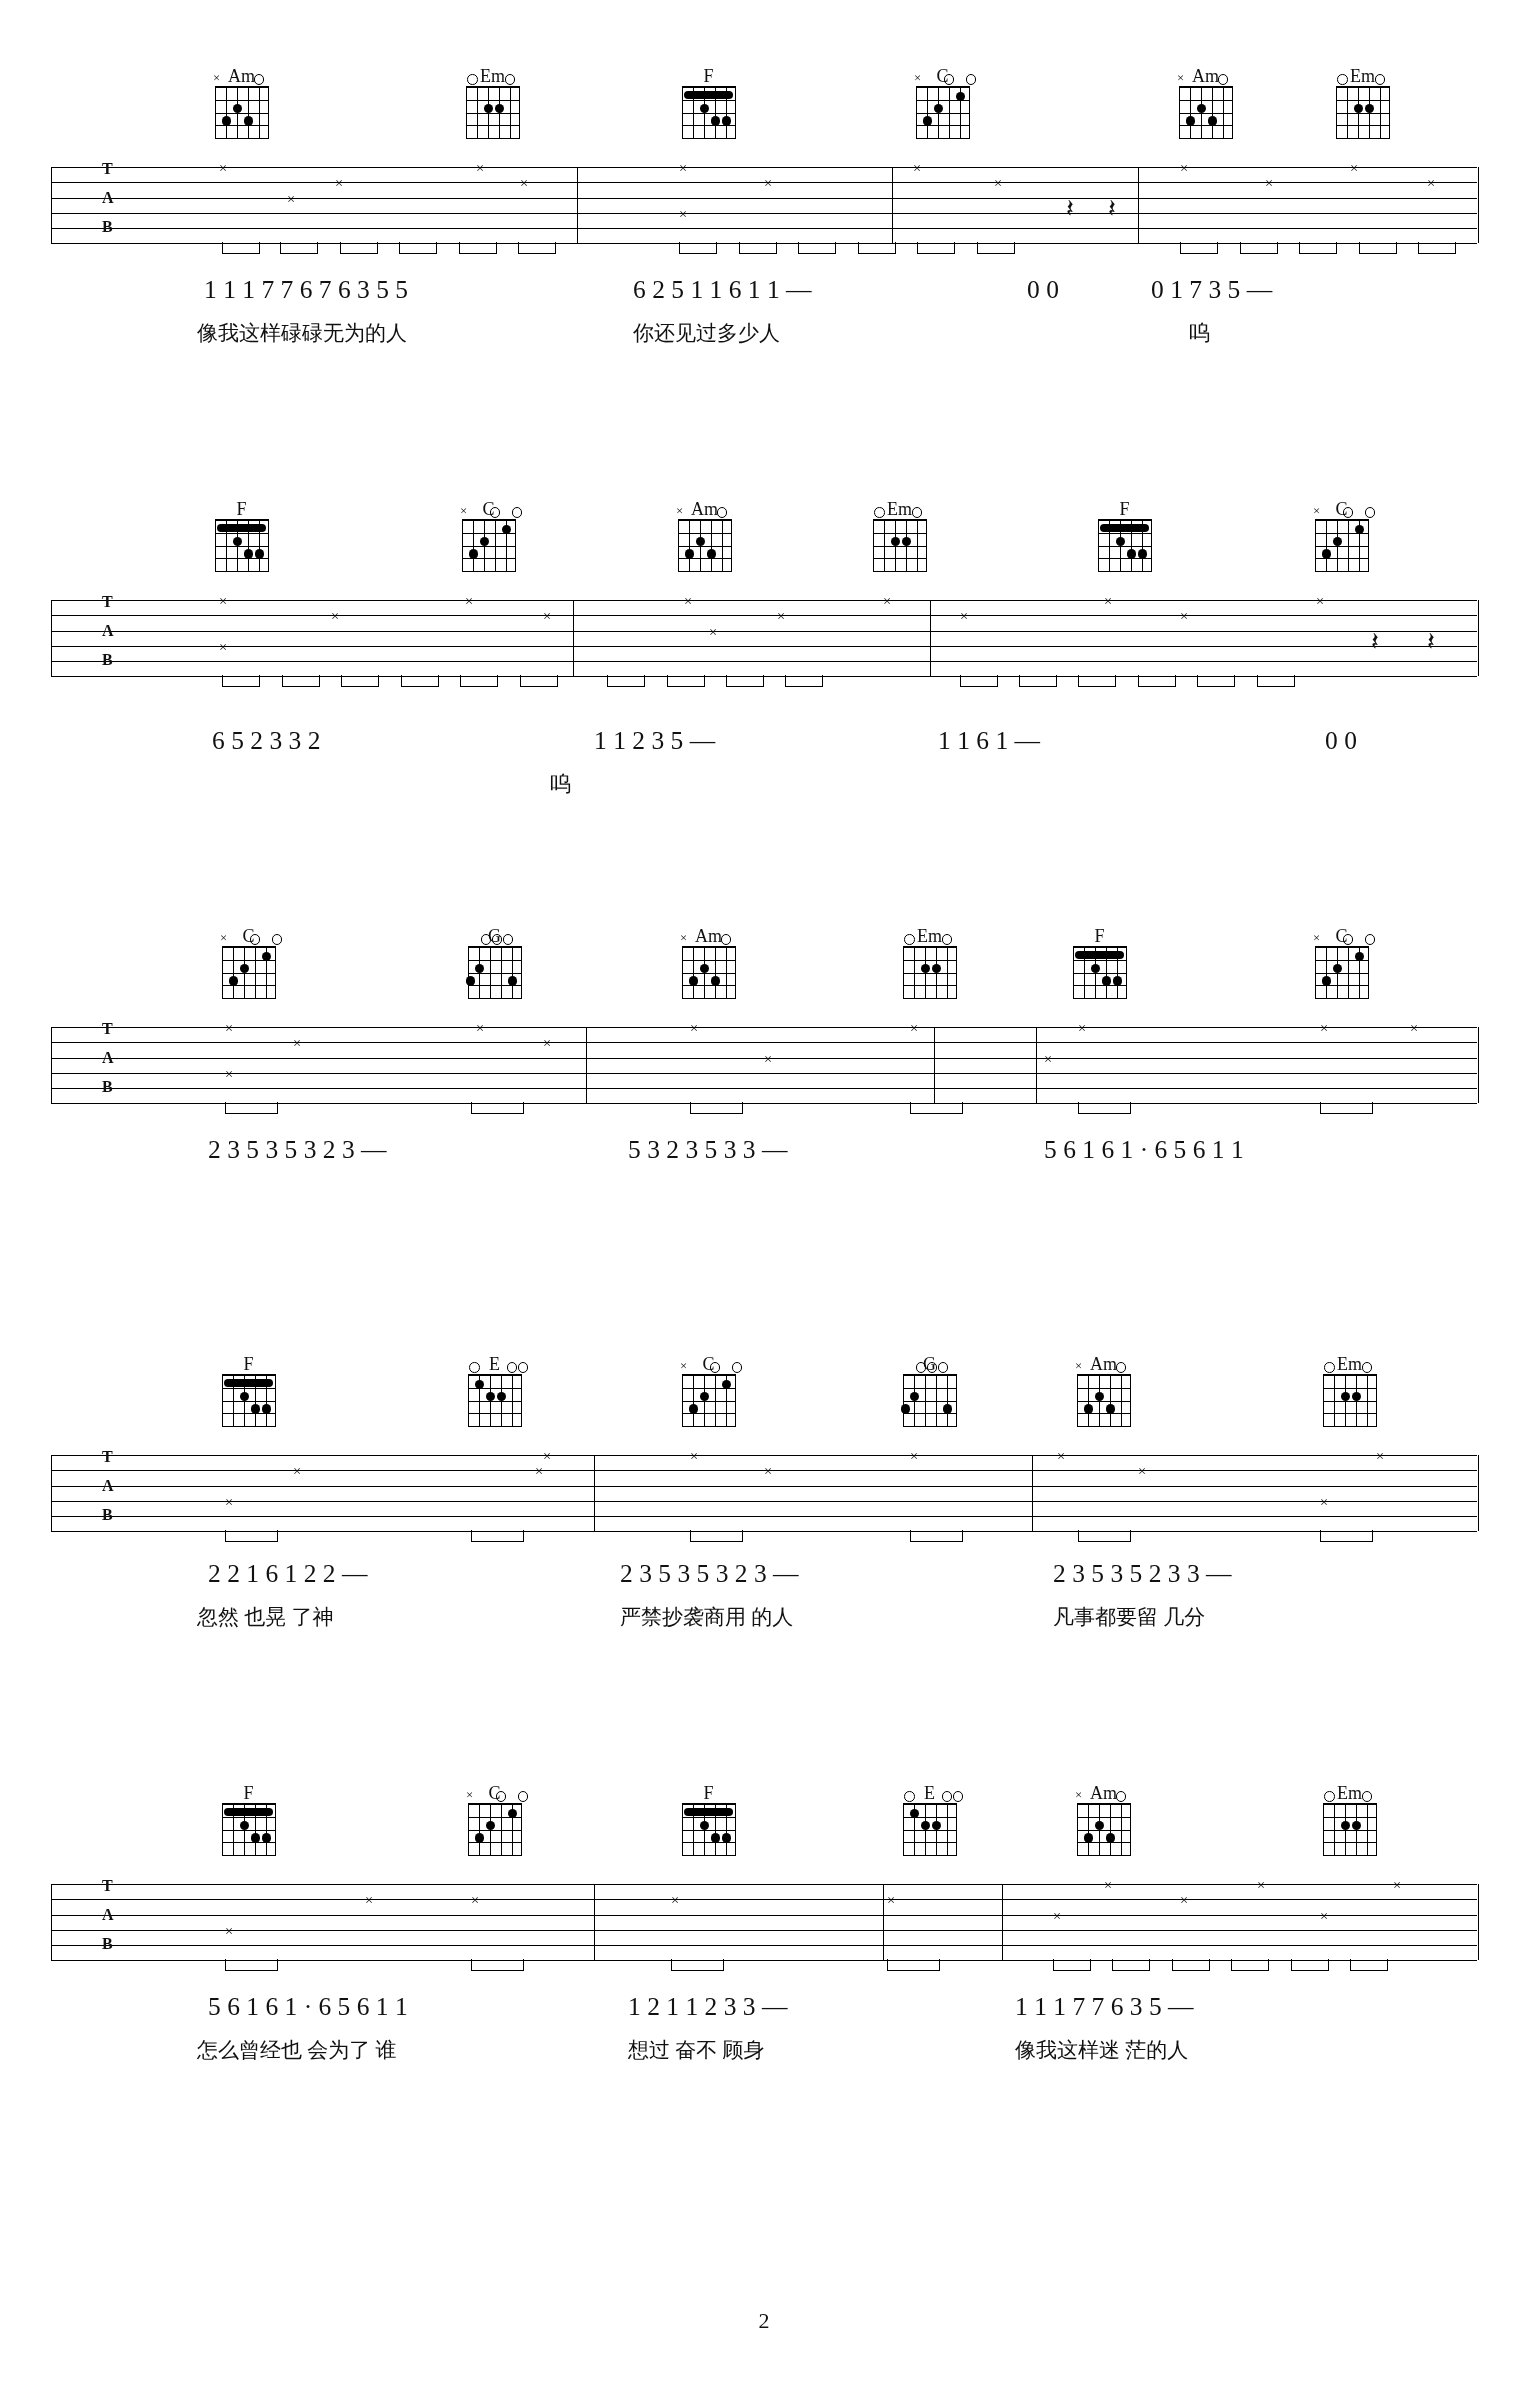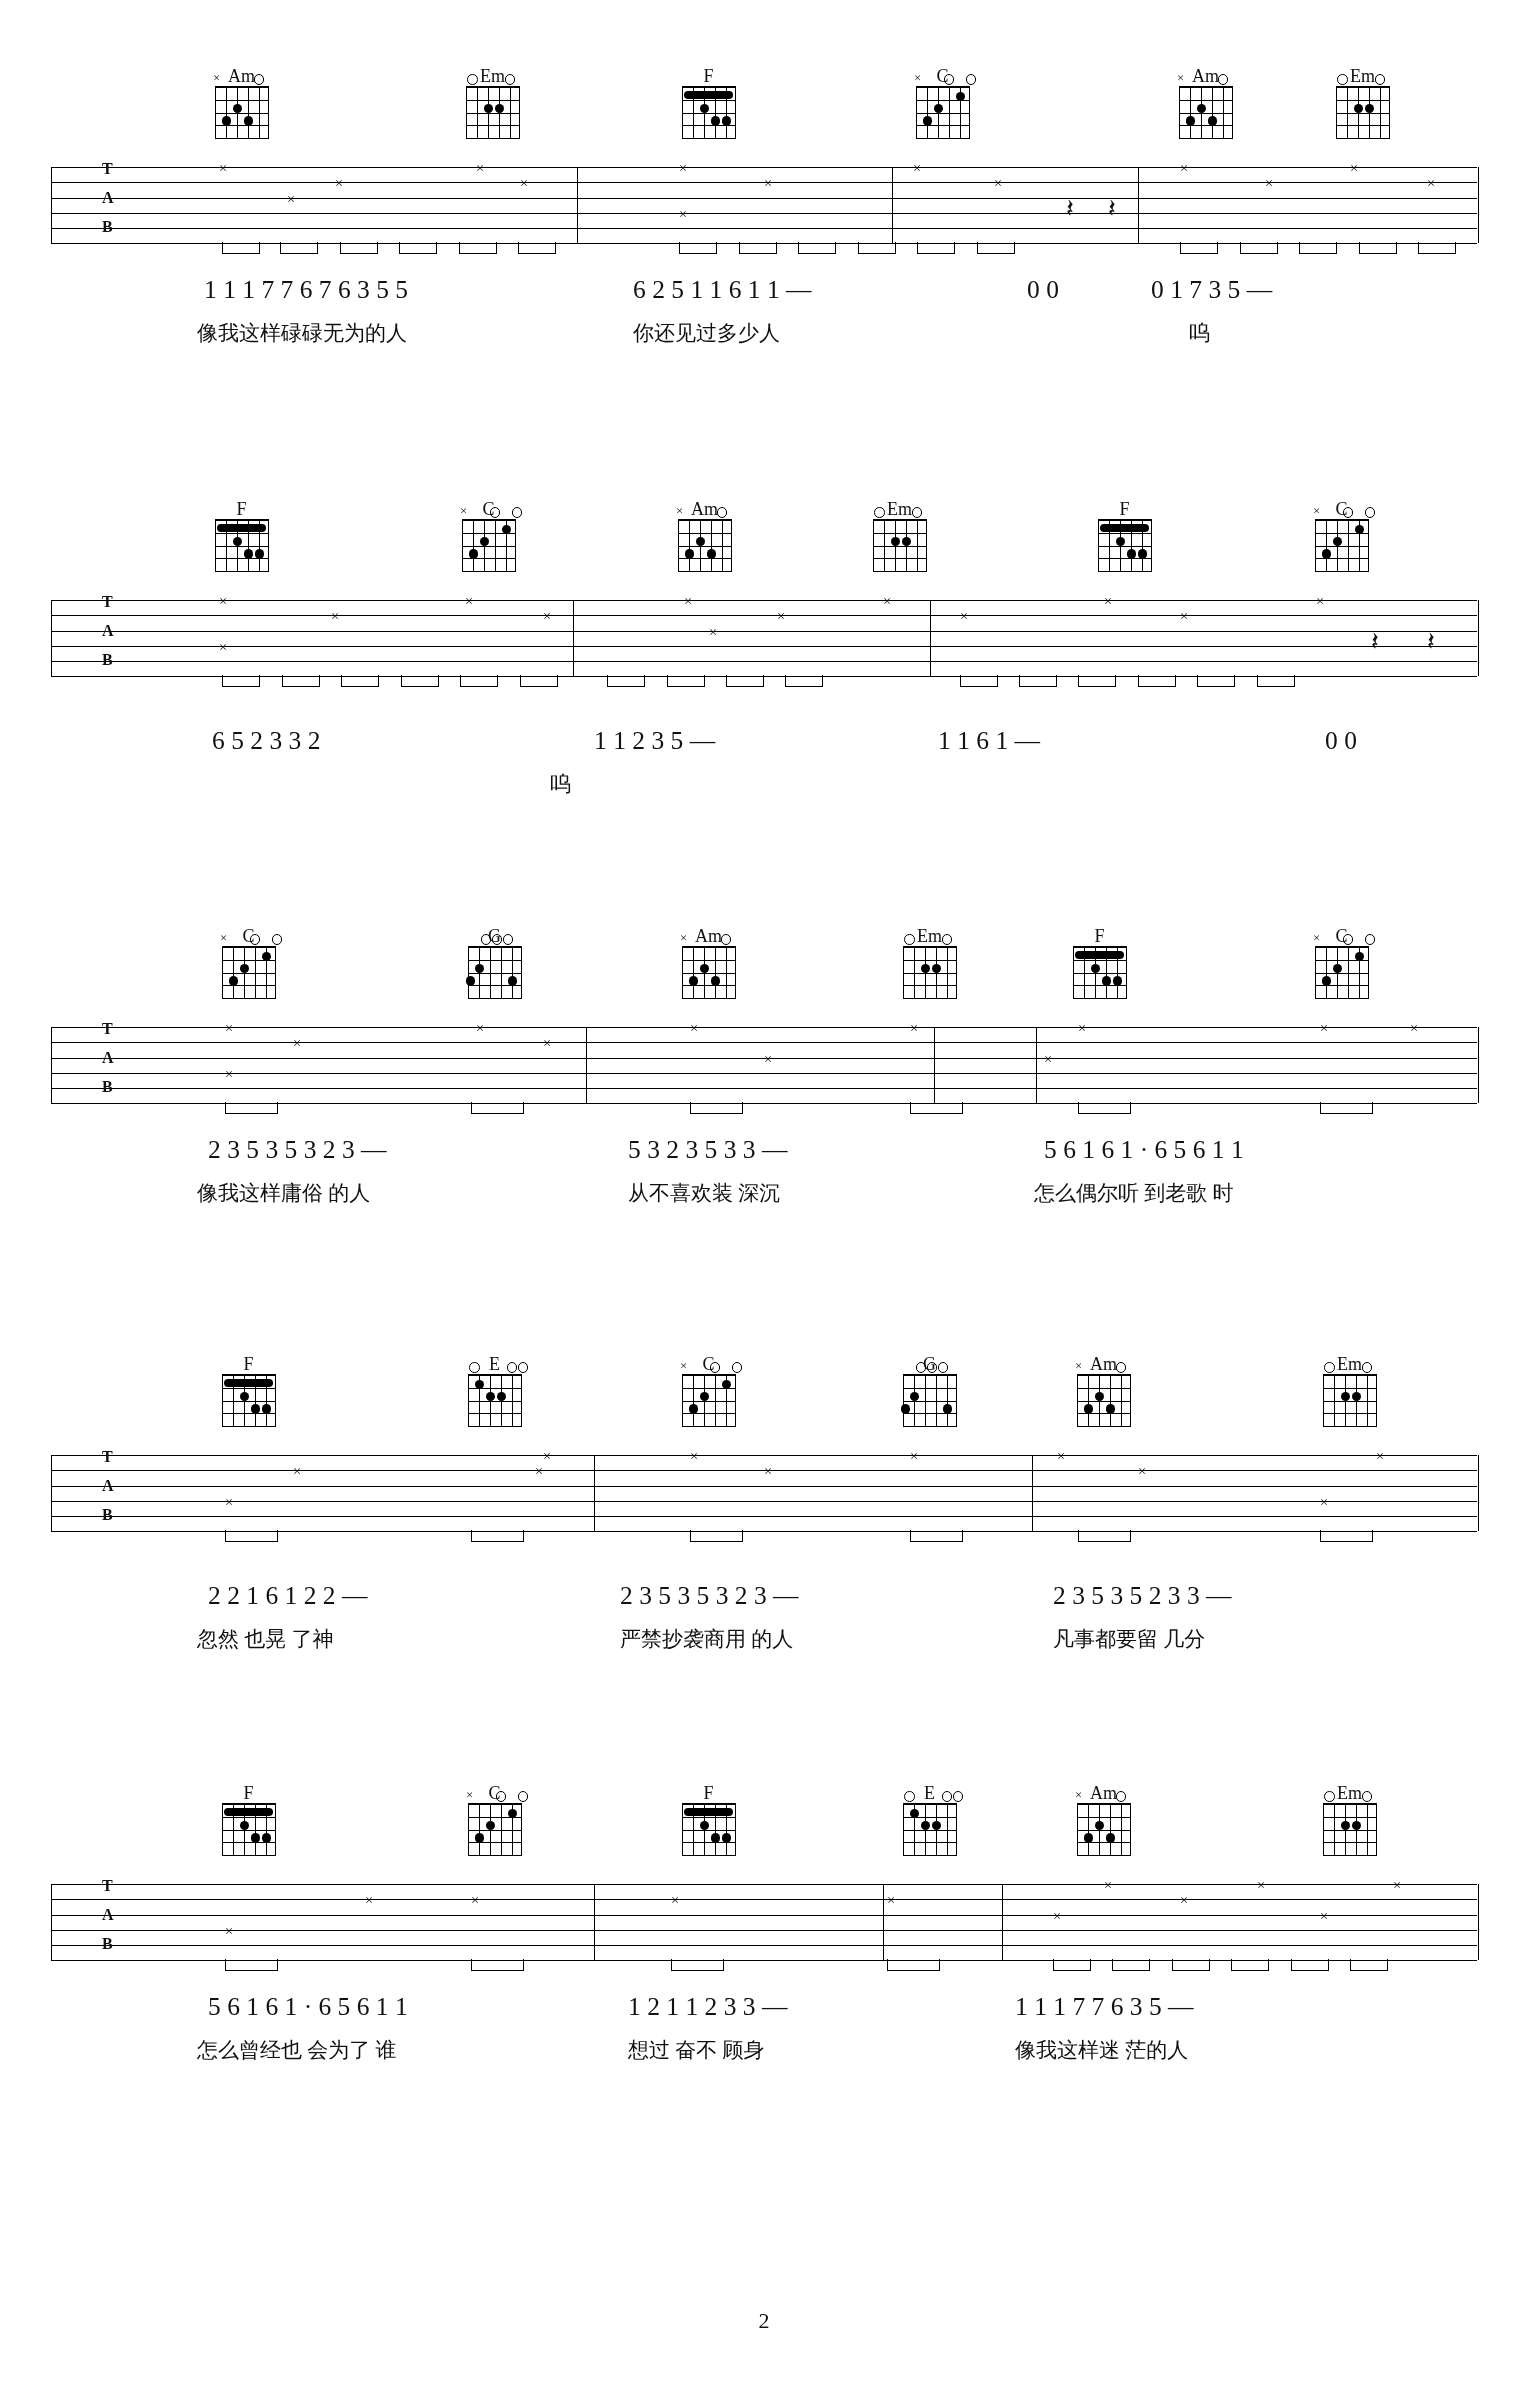--- a/index.html
+++ b/index.html
@@ -527,25 +527,20 @@
       <div class="beam" style="left:910px;top:92px;width:51px"></div>
       <div class="beam" style="left:1078px;top:92px;width:51px"></div>
       <div class="beam" style="left:1320px;top:92px;width:51px"></div>
     </div>
 
     <div class="notes" style="margin-top:25.5px">
       <div class="nt" style="left:208px">2 3 5 3 5 3 2 3    —</div>
       <div class="nt" style="left:628px">5 3 2 3 5 3 3    —</div>
       <div class="nt" style="left:1044px">5 6 1 6 1 · 6 5 6 1 1</div>
     </div>
-    <div class="lyr">
-      <div class="ly" style="left:197px">像我这样庸俗 的人</div>
-      <div class="ly" style="left:628px">从不喜欢装 深沉</div>
-      <div class="ly" style="left:1034px">怎么偶尔听  到老歌 时</div>
-    </div>
   </div>
 
   <div class="system" id="sys4" style="top:1354px;">
     <div class="chords">
       <div class="chord" style="left:219px;">
         <div class="nm">F</div>
         <div class="grid">
           <div class="v" style="left:10.2px"></div>
             <div class="v" style="left:21px"></div>
             <div class="v" style="left:32px"></div>
@@ -674,21 +669,21 @@
       <div class="tk" style="left:1320px;top:56px">×</div>
       <div class="tk" style="left:1376px;top:10.2px">×</div>
       <div class="beam" style="left:225px;top:92px;width:51px"></div>
       <div class="beam" style="left:471px;top:92px;width:51px"></div>
       <div class="beam" style="left:690px;top:92px;width:51px"></div>
       <div class="beam" style="left:910px;top:92px;width:51px"></div>
       <div class="beam" style="left:1078px;top:92px;width:51px"></div>
       <div class="beam" style="left:1320px;top:92px;width:51px"></div>
     </div>
 
-    <div class="notes" style="margin-top:43px">
+    <div class="notes" style="margin-top:21px">
       <div class="nt" style="left:208px">2 2 1 6 1 2 2   —</div>
       <div class="nt" style="left:620px">2 3 5 3 5 3 2 3   —</div>
       <div class="nt" style="left:1053px">2 3 5 3 5 2 3 3   —</div>
     </div>
     <div class="lyr">
       <div class="ly" style="left:197px">忽然 也晃 了神</div>
       <div class="ly" style="left:620px">严禁抄袭商用 的人</div>
       <div class="ly" style="left:1053px">凡事都要留 几分</div>
     </div>
   </div>

